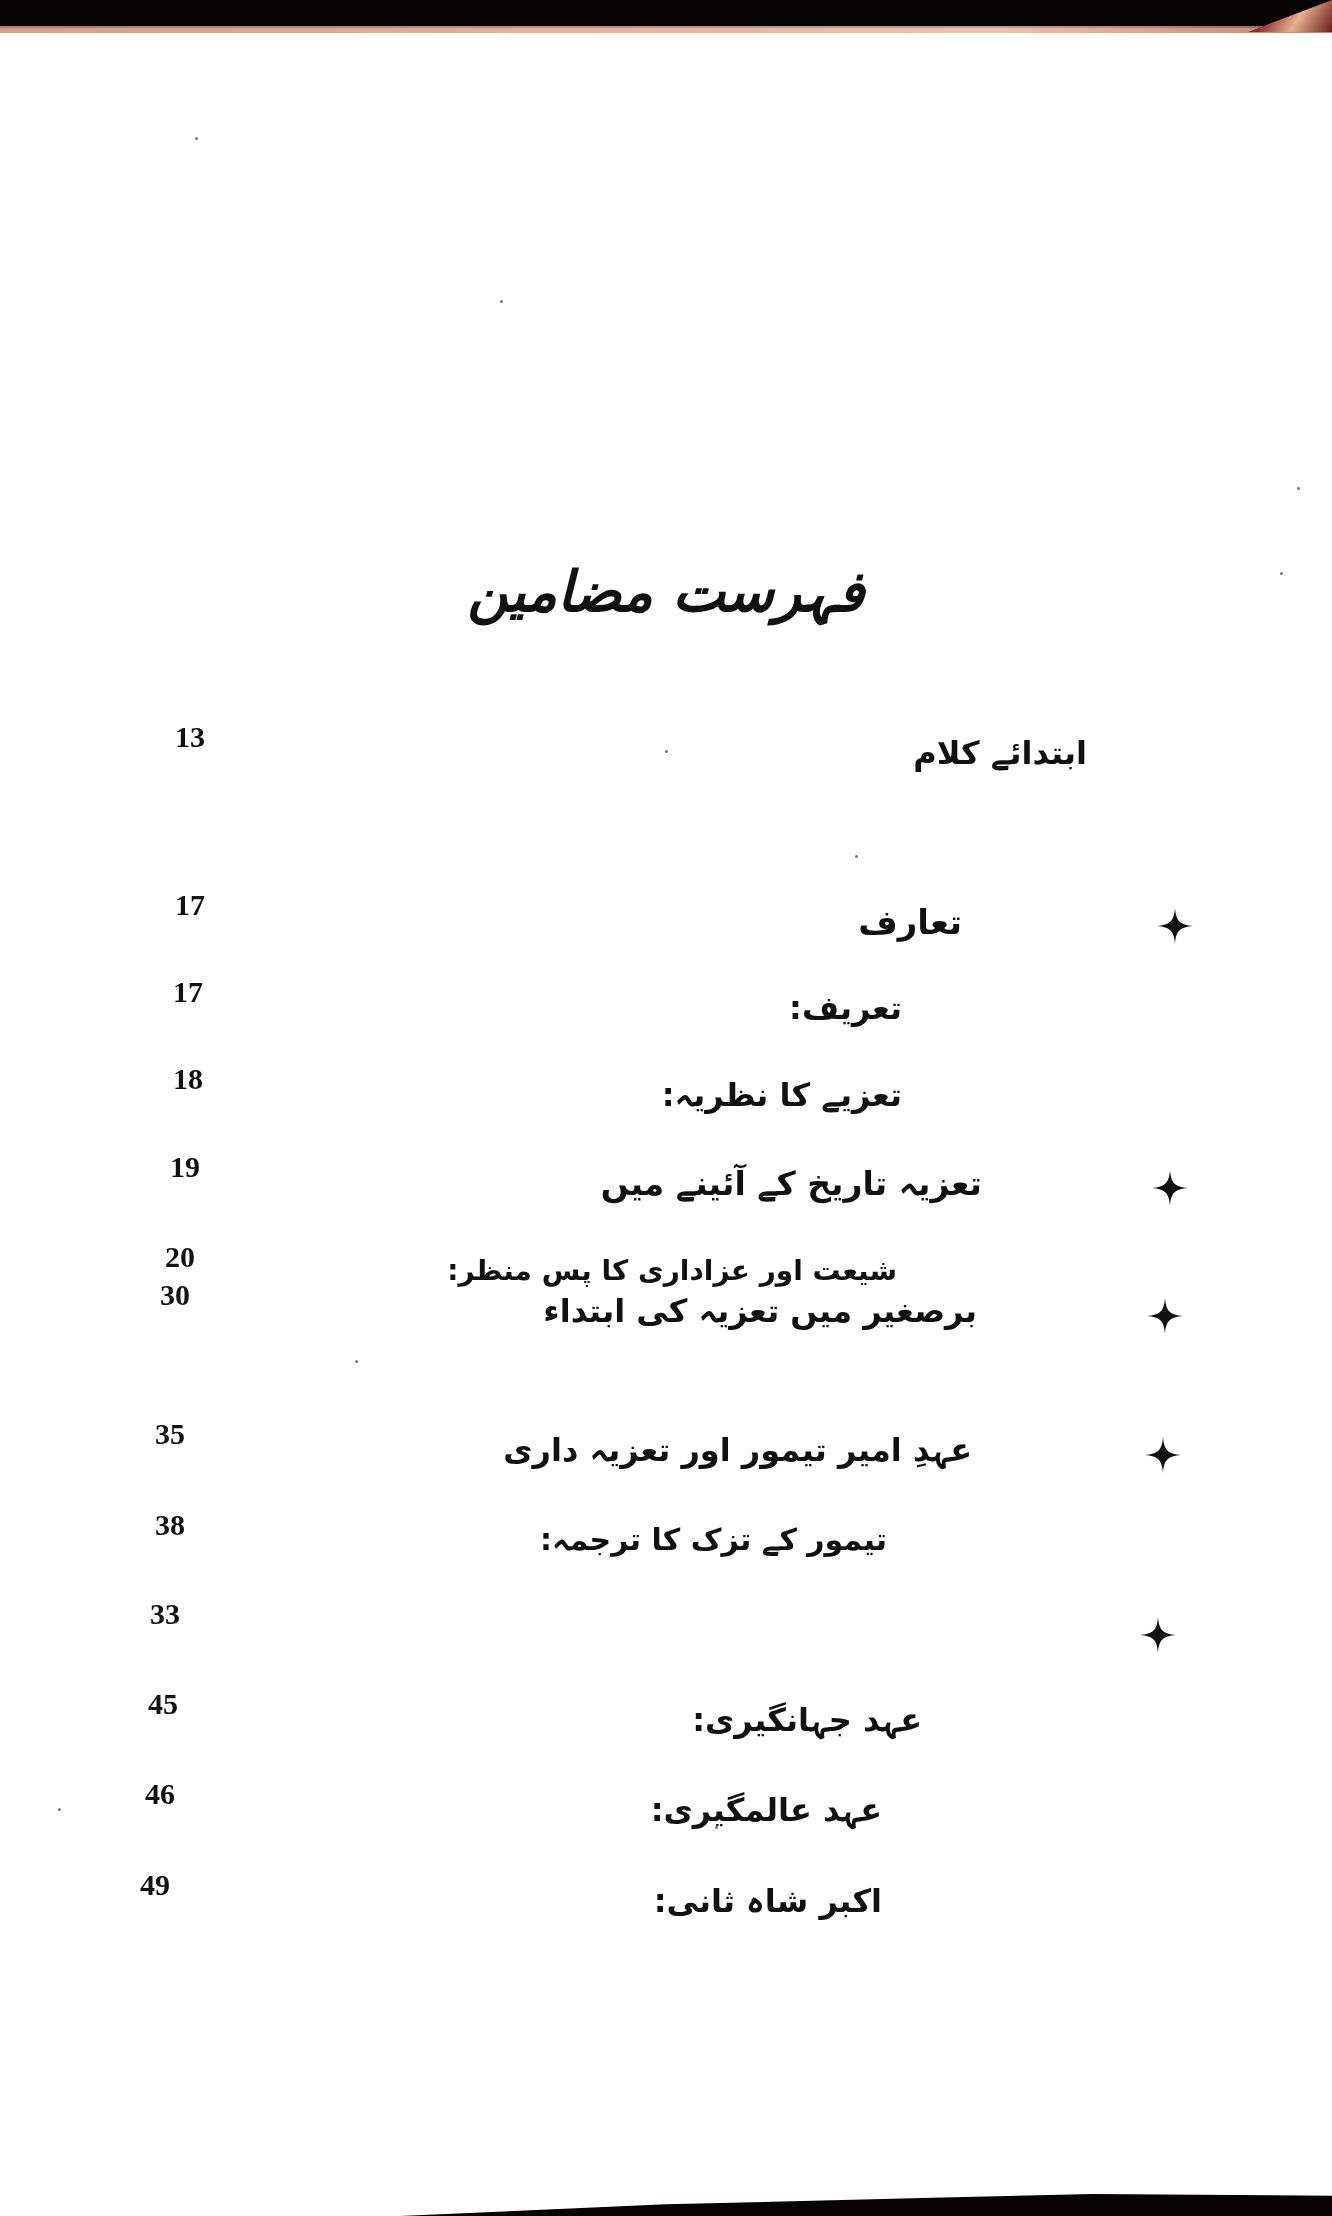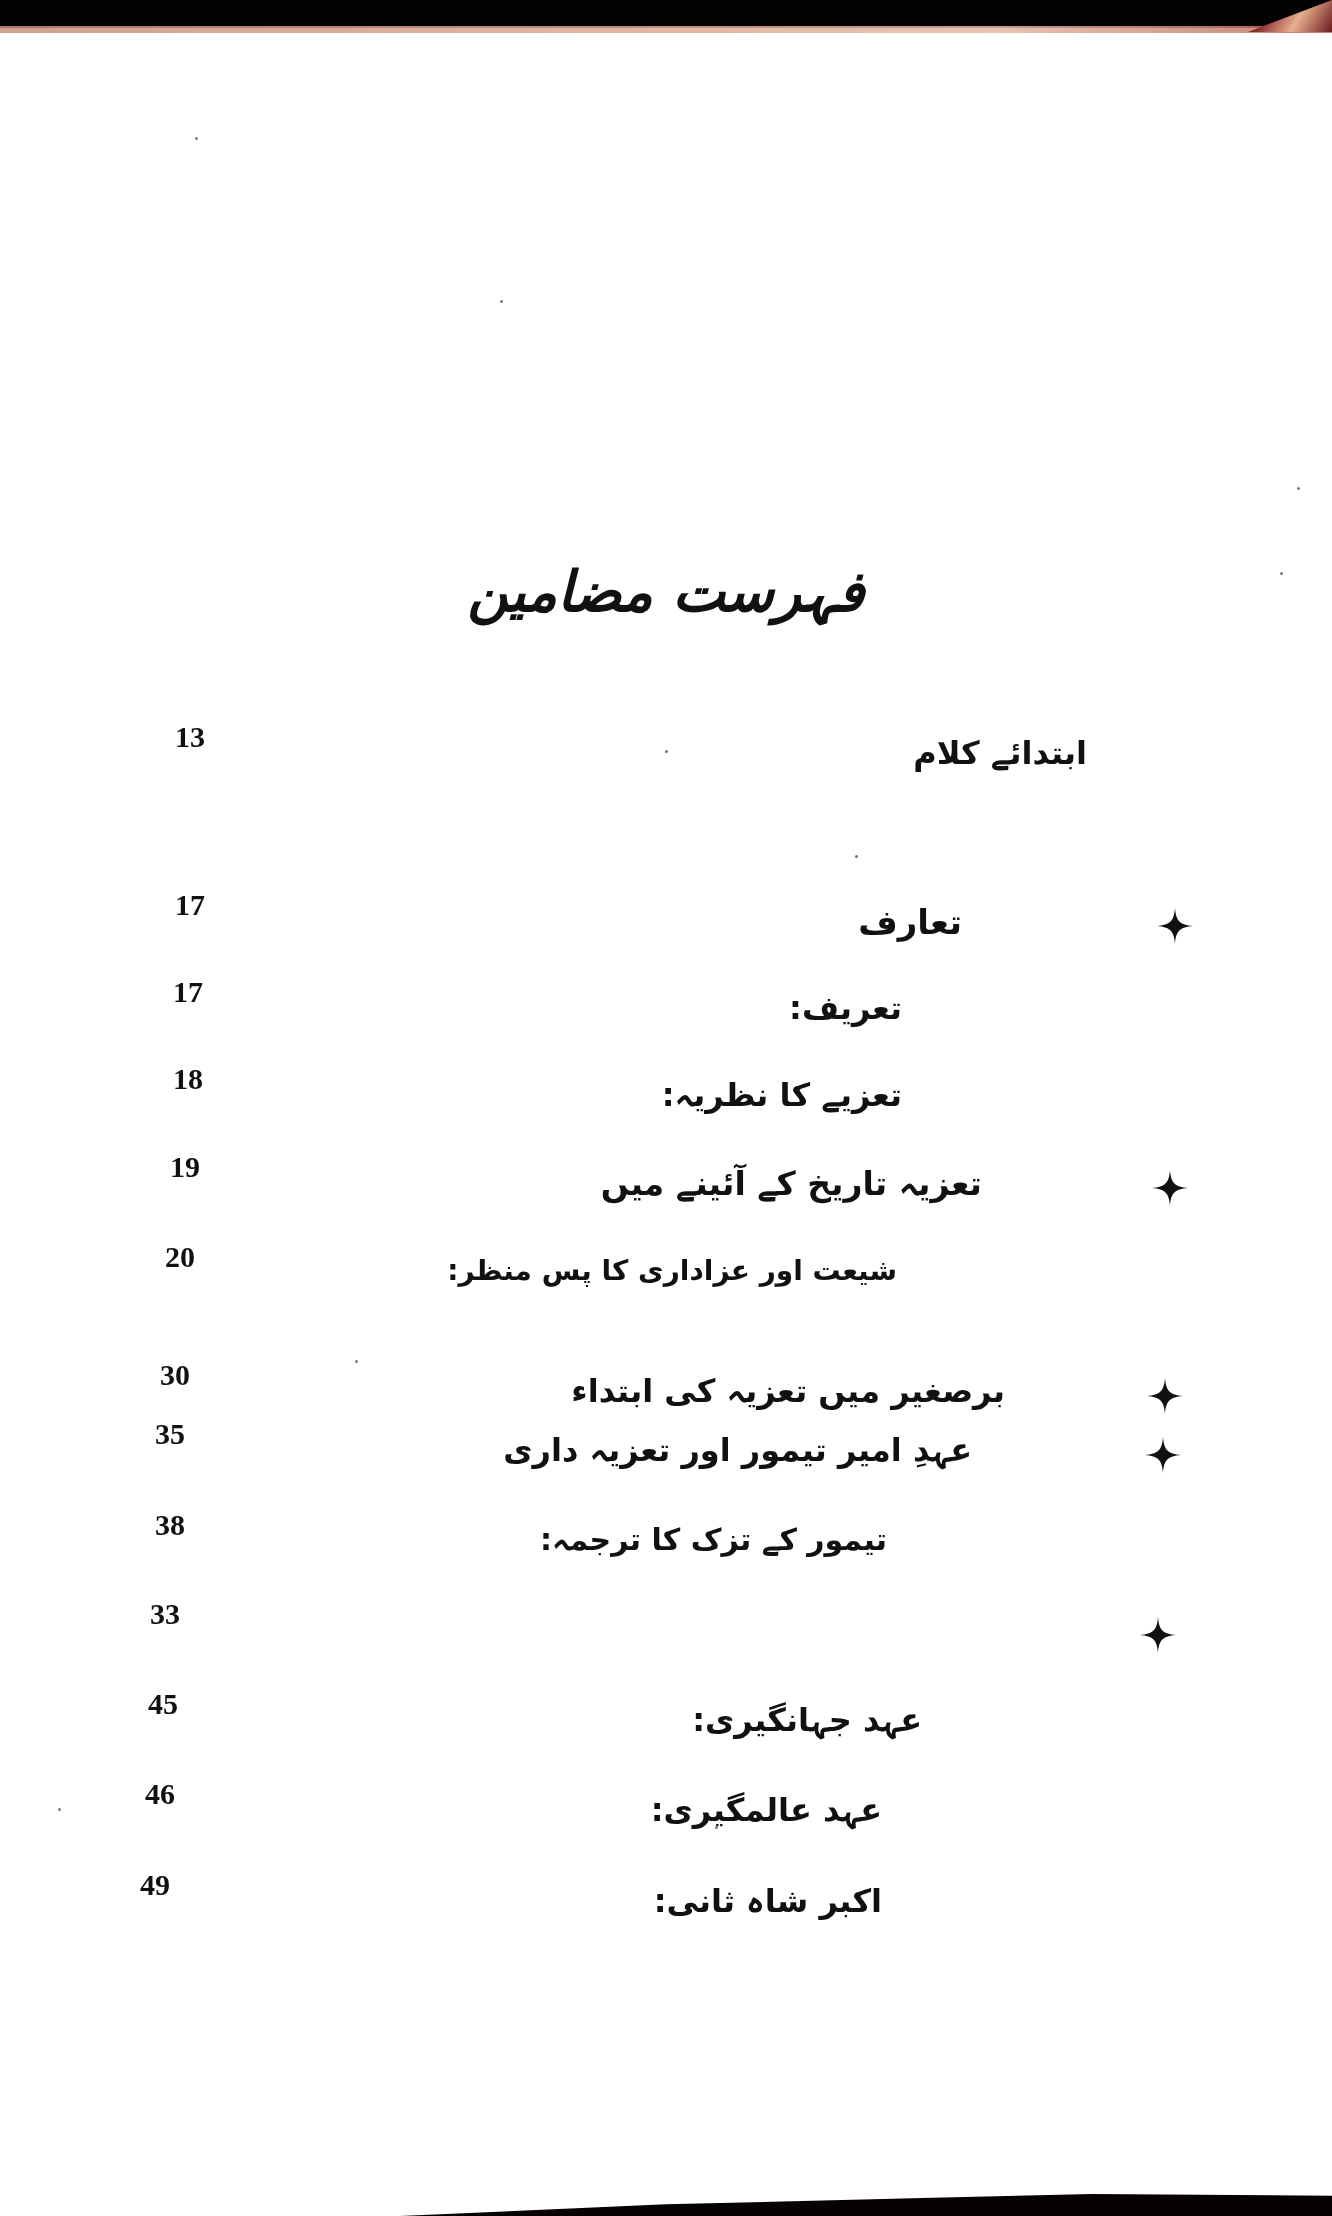--- a/index.html
+++ b/index.html
@@ -83,21 +83,21 @@
       <span class="page-num" style="left: 170px; top: -10px;">19</span>
       <span class="entry" style="right: 235px; font-size: 33px; top: 4px;">تعزیہ تاریخ کے آئینے میں</span>
       <span class="bullet" style="left: 1150px; top: 8px;"><svg viewBox="0 0 40 40" width="40" height="40">
           <path d="M20 2 C21 15 25 19 38 20 C25 21 21 25 20 38 C19 25 15 21 2 20 C15 19 19 15 20 2 Z" fill="#111"></path>
         </svg></span>
     </div>
     <div class="toc-row" style="top: 1250px;">
       <span class="page-num" style="left: 165px; top: -10px;">20</span>
       <span class="entry" style="right: 320px; font-size: 28px; top: 4px;">شیعت اور عزاداری کا پس منظر:</span>
     </div>
-    <div class="toc-row" style="top: 1368px; padding-left: 28px;">
+    <div class="toc-row" style="top: 1288px;">
       <span class="page-num" style="left: 160px; top: -10px;">30</span>
       <span class="entry" style="right: 240px; font-size: 32px; top: 4px;">برصغیر میں تعزیہ کی ابتداء</span>
       <span class="bullet" style="left: 1145px; top: 8px;"><svg viewBox="0 0 40 40" width="40" height="40">
           <path d="M20 2 C21 15 25 19 38 20 C25 21 21 25 20 38 C19 25 15 21 2 20 C15 19 19 15 20 2 Z" fill="#111"></path>
         </svg></span>
     </div>
     <div class="toc-row" style="top: 1427px;">
       <span class="page-num" style="left: 155px; top: -10px;">35</span>
       <span class="entry" style="right: 245px; font-size: 32px; top: 4px;">عہدِ امیر تیمور اور تعزیہ داری</span>
       <span class="bullet" style="left: 1143px; top: 8px;"><svg viewBox="0 0 40 40" width="40" height="40">

